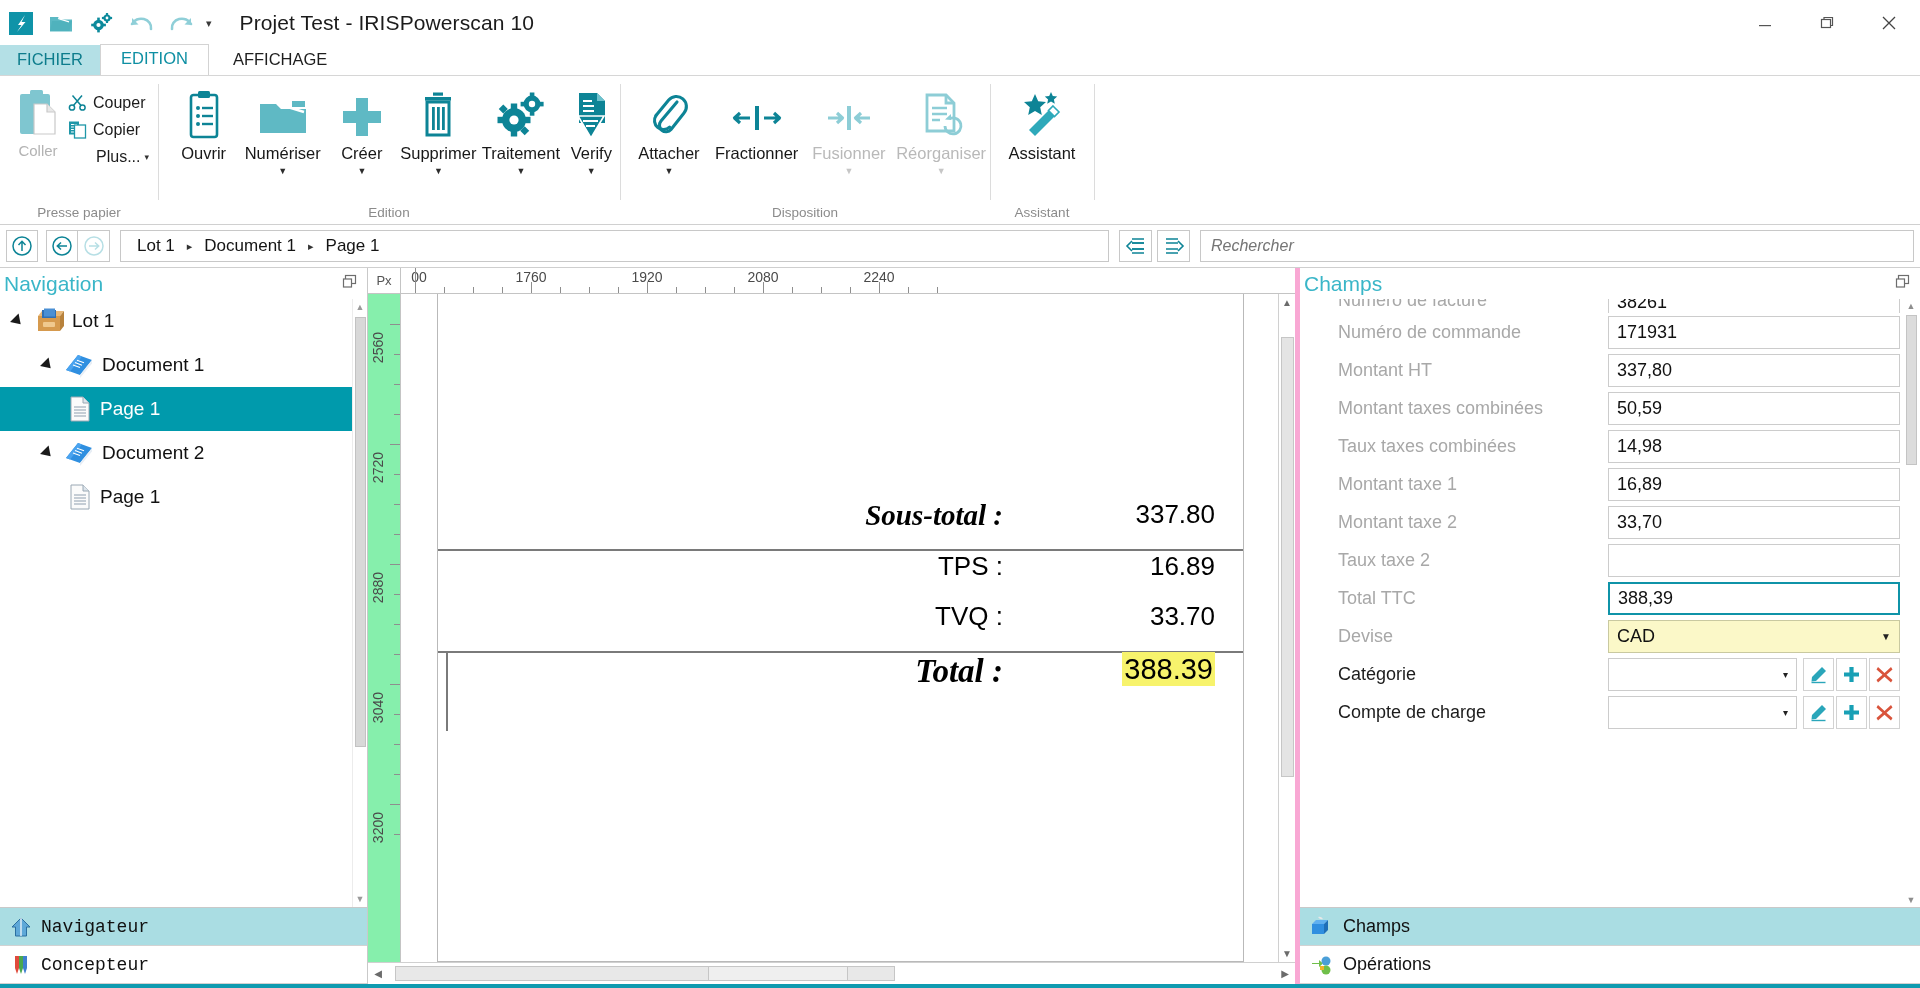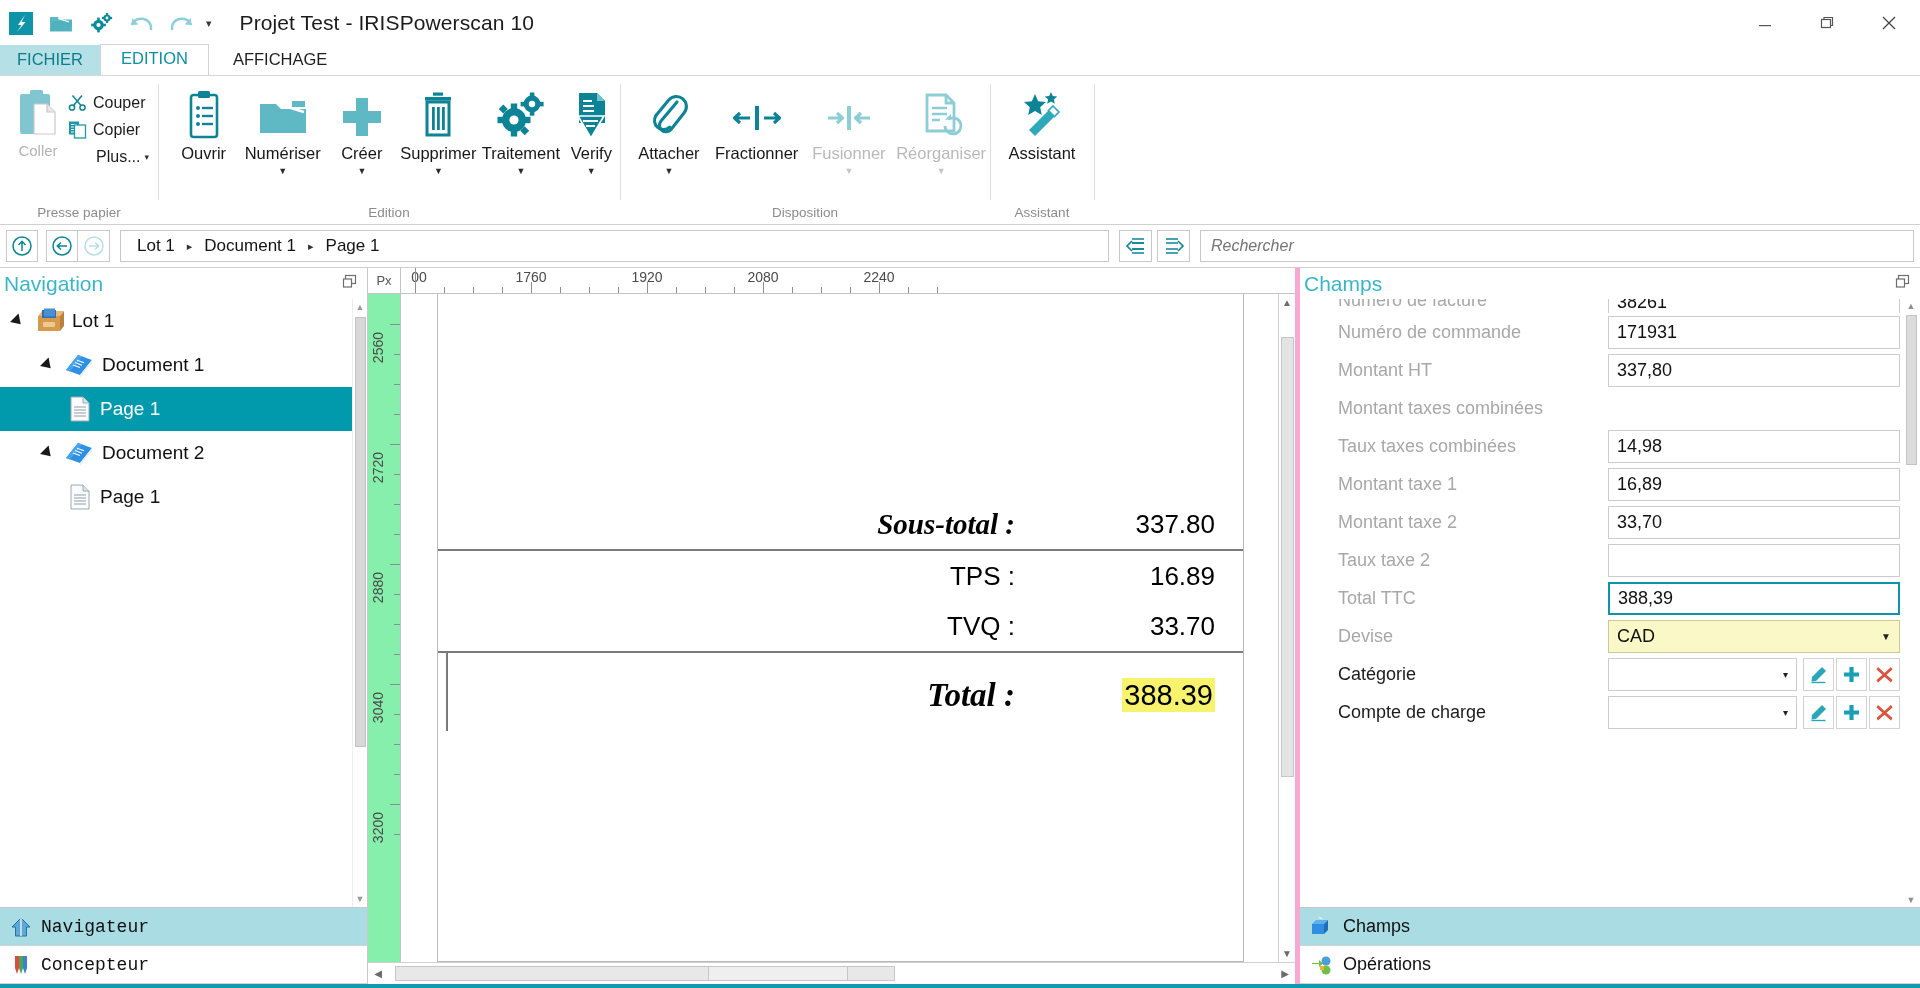--- a/index.html
+++ b/index.html
@@ -145,21 +145,21 @@
   .viewer-body { flex: 1; display: flex; min-height: 0; }
   .ruler-left { width: 33px; border-right: 1px solid #c4c4c4; position: relative; overflow: hidden; }
   .ltick { position: absolute; right: 0; height: 1px; background: #8e8e8e; }
   .llabel { position: absolute; font-size: 14px; color: #4a4a4a; writing-mode: vertical-rl;
             transform: rotate(180deg); left: 2px; }
   .canvas-wrap { flex: 1; position: relative; overflow: hidden; background: #fff; }
   .page-doc { position: absolute; left: 36px; top: 0; right: 34px; bottom: 0; background: #fff;
               border-left: 1px solid #b9b9b9; border-right: 1px solid #b9b9b9;
               border-bottom: 1px solid #b9b9b9; }
   .inv-rows { position: absolute; left: 0; right: 0; top: 205px; }
-  .inv-row { display: flex; align-items: center; height: 50px; padding: 0 8px 0 0; }
+  .inv-row { display: flex; align-items: flex-start; height: 50px; padding: 0 8px 0 0; gap: 12px; }
   .inv-lbl { flex: 1; text-align: right; padding-right: 24px; }
   .inv-val { width: 196px; text-align: right; padding-right: 20px; }
   .serif-bi { font-family: "Liberation Serif", serif; font-weight: bold; font-style: italic;
               font-size: 29px; color: #000; }
   .sans-22 { font-size: 26px; color: #000; }
   .val-26 { font-size: 26px; color: #000; }
   .hl { background: #f7f36c; padding: 1px 2px; }
   .inv-hr { height: 2px; background: #7a7a7a; margin: 0; }
   .inv-block-total { position: relative; }
   .inv-vline { position: absolute; left: 8px; top: 0; bottom: 6px; width: 2px; background: #7a7a7a; }
@@ -812,20 +812,21 @@
         <div class="frow">
           <span class="flabel">Numéro de commande</span>
           <span class="finput">171931</span>
         </div>
         <div class="frow">
           <span class="flabel">Montant HT</span>
           <span class="finput">337,80</span>
         </div>
         <div class="frow">
           <span class="flabel">Montant taxes combinées</span>
+          <span class="finput">50,59</span>
         </div>
         <div class="frow">
           <span class="flabel">Taux taxes combinées</span>
           <span class="finput">14,98</span>
         </div>
         <div class="frow">
           <span class="flabel">Montant taxe 1</span>
           <span class="finput">16,89</span>
         </div>
         <div class="frow">

